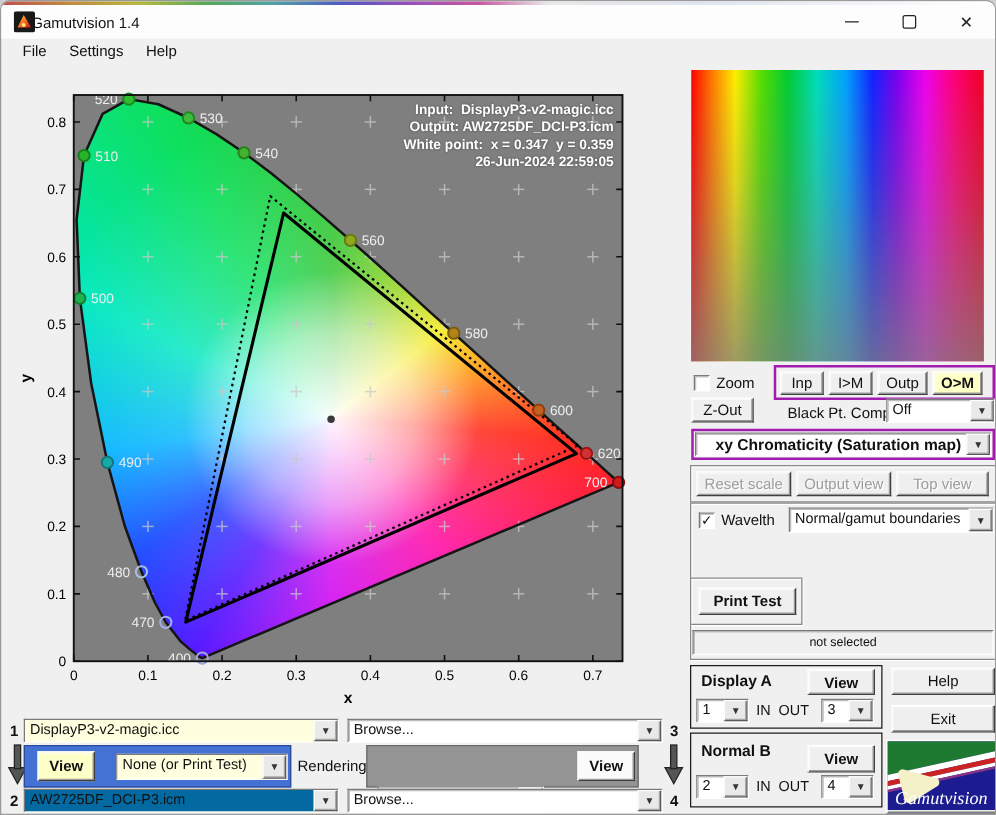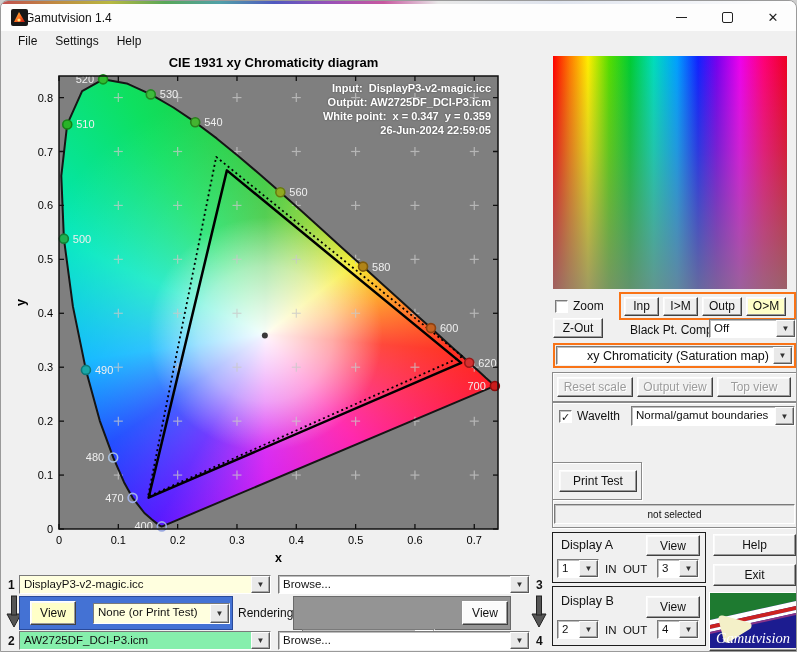--- a/index.html
+++ b/index.html
@@ -12,28 +12,28 @@
   .app-title{margin-left:8px;font-size:12px;}
   .win-btn{position:absolute;top:0;width:46px;height:27px;display:flex;align-items:center;justify-content:center;}
   .glyph-min{display:block;width:11px;height:1px;background:#222;}
   .glyph-max{display:block;width:9px;height:9px;border:1.2px solid #222;border-radius:2px;}
   .glyph-close{font-size:13px;color:#222;line-height:1;}
   .menubar{position:absolute;top:30px;left:0;width:100%;height:21px;display:flex;align-items:center;padding-left:8px;box-sizing:border-box;}
   .menu-item{padding:2px 9px 3px 9px;}
   
   .r3d{background:#efefef;border:1px solid;border-color:#ffffff #404040 #404040 #ffffff;box-shadow:inset -1px -1px 0 #9a9a9a,inset 1px 1px 0 #fafafa;}
   .btn{display:flex;align-items:center;justify-content:center;box-sizing:border-box;font-size:12px;}
-  .bold{font-weight:normal;}
+  .bold{font-weight:bold;}
   .combo{position:absolute;display:flex;align-items:stretch;background:#fff;border:1px solid;border-color:#7a7a7a #fff #fff #7a7a7a;box-shadow:inset 1px 1px 0 #bdbdbd;box-sizing:border-box;}
   .combo-text{flex:1;padding:2px 4px 0 4px;font-size:11.5px;white-space:nowrap;overflow:hidden;}
   .combo-btn{width:17px;display:flex;align-items:center;justify-content:center;font-size:8px;color:#333;
      background:#e9e9e9;border:1px solid;border-color:#fdfdfd #5a5a5a #5a5a5a #fdfdfd;box-shadow:inset -1px -1px 0 #a8a8a8;}
   .cb{display:inline-block;width:13px;height:13px;background:#fff;border:1px solid;border-color:#7a7a7a #fff #fff #7a7a7a;
       box-shadow:inset 1px 1px 0 #c4c4c4;text-align:center;font-size:11px;font-weight:bold;line-height:13px;box-sizing:border-box;}
-  .grpdark{position:absolute;border:2px solid #f97316;box-sizing:border-box;background:#f0f0f0;}
+  .grpdark{position:absolute;border:2px solid #a21caf;box-sizing:border-box;background:#f0f0f0;}
   .grpbox{position:absolute;border:1px solid #8a8a8a;box-shadow:inset 1px 1px 0 #fff,1px 1px 0 #fff;box-sizing:border-box;}
   .grpblk{position:absolute;border:1.5px solid #1d1d1d;box-sizing:border-box;}
   .abs{position:absolute;}
   .disabled{color:#9c9c9c;text-shadow:1px 1px 0 #fff;}
   .pre{white-space:pre;}
   
   .chart-wrap{position:absolute;left:0;top:50px;width:545px;height:520px;}
   .chart-title{position:absolute;left:0;top:4px;width:555px;text-align:center;font-weight:bold;font-size:13px;color:#000;}
   .plot-area{position:absolute;left:58px;top:25px;width:439px;height:453px;background:#7f7f7f;}
   .locus-fill{position:absolute;left:0;top:0;width:100%;height:100%;
@@ -85,21 +85,20 @@
       </div>
   </div>
 
   <div class="menubar">
     <span class="menu-item">File</span>
     <span class="menu-item">Settings</span>
     <span class="menu-item">Help</span>
   </div>
 
   <div class="chart-wrap">
-    <div class="chart-title" style="width:545px;">CIE 1931 xy Chromaticity diagram</div>
     <div class="plot-area">
       <div class="locus-fill" style="clip-path: polygon(103.3px 450.3px, 102.4px 450.4px, 100.2px 449.3px, 97.5px 447.1px, 92.9px 443.5px, 85.4px 437px, 73.6px 421.8px, 65px 406.2px, 54.2px 381.4px, 40.8px 344.8px, 26.9px 293.9px, 13.9px 230.4px, 4.9px 162.6px, 2.3px 99.9px, 8.2px 48.4px, 23.1px 15.1px, 44.1px 3.3px, 67.7px 7.4px, 91.8px 18.4px, 114.4px 31.5px, 136.2px 46.2px, 157.7px 62.4px, 178.9px 79.7px, 200.1px 97.7px, 221.3px 116.2px, 242.5px 135px, 263.5px 153.9px, 283.8px 172.5px, 304px 190.6px, 323.2px 207.9px, 341.2px 224.2px, 357.7px 239.2px, 372px 252.1px, 384.5px 263.5px, 395px 272.9px, 403.5px 280.6px, 410.2px 286.7px, 420px 295.5px, 426.5px 301.5px, 430.7px 305.2px, 435.1px 309.2px, 435.9px 309.9px);"></div>
     </div>
     <svg id="chartSvg" class="chart-svg" width="545" height="520">
         <g stroke="#c9c9c9" stroke-width="1.2" opacity="0.75">
           <line x1="112.82432432432432" y1="424.07142857142856" x2="121.82432432432432" y2="424.07142857142856"></line>
           <line x1="117.32432432432432" y1="419.57142857142856" x2="117.32432432432432" y2="428.57142857142856"></line>
           <line x1="112.82432432432432" y1="370.1428571428571" x2="121.82432432432432" y2="370.1428571428571"></line>
           <line x1="117.32432432432432" y1="365.6428571428571" x2="117.32432432432432" y2="374.6428571428571"></line>
           <line x1="112.82432432432432" y1="316.2142857142857" x2="121.82432432432432" y2="316.2142857142857"></line>
@@ -395,21 +394,21 @@
       <span class="combo-btn">▼</span>
     </div>
     <span class="abs pre" style="left:52px;top:30px;font-size:11.5px;">IN  OUT</span>
     <div class="combo" style="left:104px;top:26px;width:42px;height:19px;">
       <span class="combo-text">3</span>
       <span class="combo-btn">▼</span>
     </div>
   </div>
 
   <div class="grpblk" style="left:551px;top:585px;width:154px;height:60px;background:#f0f0f0;">
-    <span class="abs bold" style="left:8px;top:7px;font-size:12.5px;">Display B</span>
+    <span class="abs bold" style="left:8px;top:7px;font-size:12.5px;">Normal B</span>
     <div class="btn r3d bold abs" style="left:93px;top:9px;width:54px;height:22px;">View</div>
     <div class="combo" style="left:4px;top:33px;width:42px;height:19px;">
       <span class="combo-text">2</span>
       <span class="combo-btn">▼</span>
     </div>
     <span class="abs pre" style="left:52px;top:37px;font-size:11.5px;">IN  OUT</span>
     <div class="combo" style="left:104px;top:33px;width:42px;height:19px;">
       <span class="combo-text">4</span>
       <span class="combo-btn">▼</span>
     </div>
@@ -466,21 +465,21 @@
     <div class="btn r3d bold abs" style="left:168px;top:4px;width:46px;height:24px;background:#fbfbfb;">View</div>
   </div>
 
   <svg class="abs" style="left:529px;top:594px;" width="18" height="34">
     <polygon points="2,19 16,19 9,32" fill="#555" stroke="#222" stroke-width="1"></polygon>
     <rect x="6.5" y="1" width="5" height="19" fill="#555" stroke="#222" stroke-width="1"></rect>
   </svg>
 
   <span class="abs num-label" style="left:7px;top:633px;">2</span>
   <div class="combo" style="left:18px;top:630px;width:252px;height:19px;background:#e6f9e6;">
-    <span class="combo-text" style="background:#86efac;">AW2725DF_DCI-P3.icm</span>
+    <span class="combo-text" style="background:#0369a1;">AW2725DF_DCI-P3.icm</span>
     <span class="combo-btn">▼</span>
   </div>
   <div class="combo" style="left:277px;top:630px;width:252px;height:19px;">
     <span class="combo-text">Browse...</span>
     <span class="combo-btn">▼</span>
   </div>
   <span class="abs num-label" style="left:535px;top:633px;">4</span>
 </div>
 
 </body></html>

